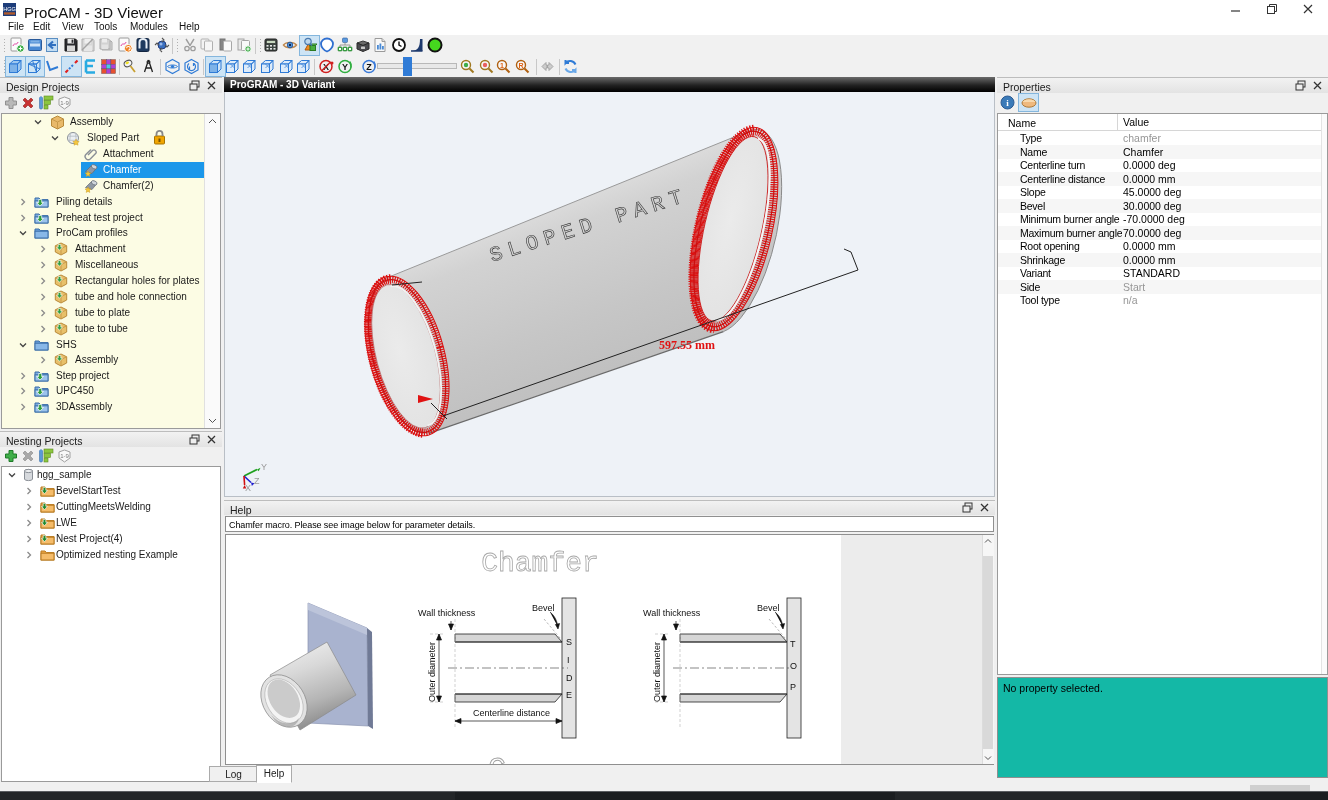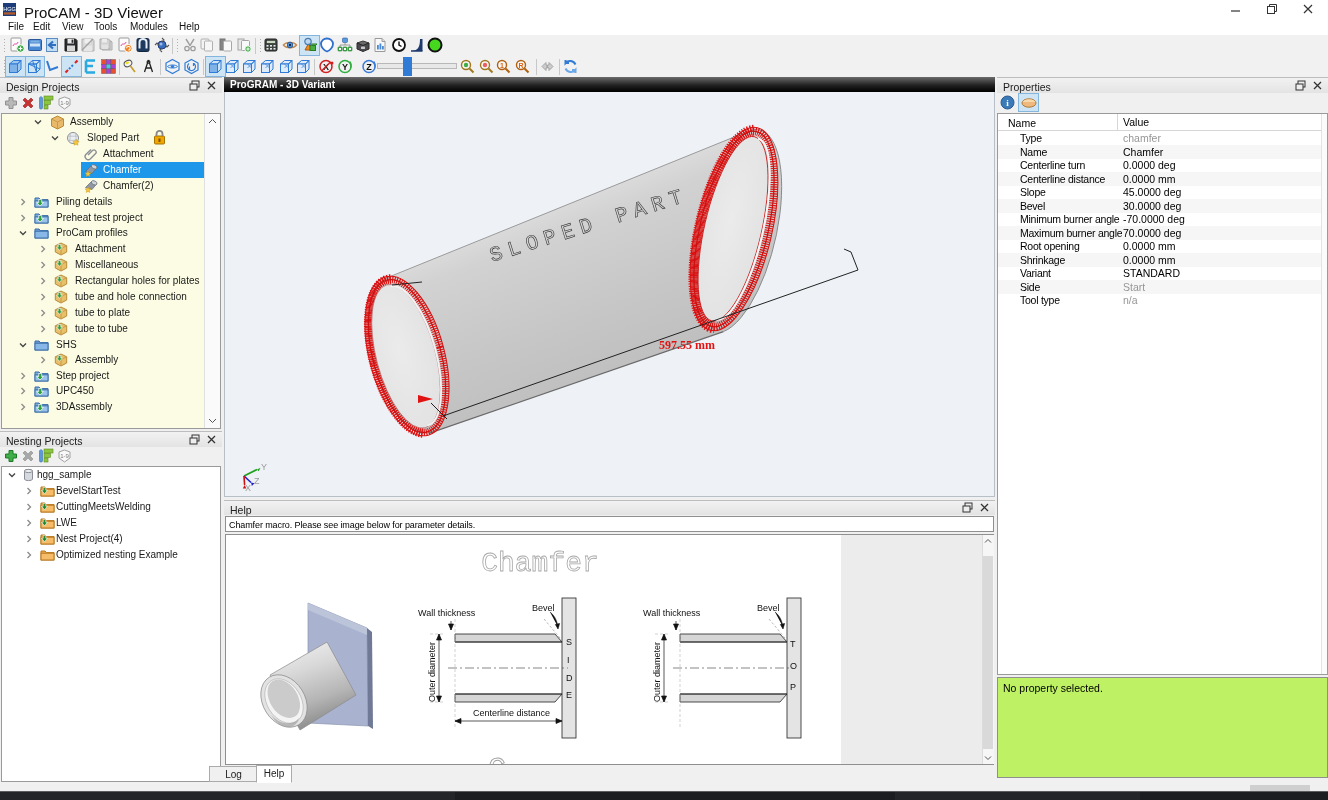--- a/index.html
+++ b/index.html
@@ -882,21 +882,21 @@
       <span class="n">Side</span>
       <span class="v gray">Start</span>
     </div>
 <div class="prow" style="top:293px">
       <span class="n">Tool type</span>
       <span class="v gray">n/a</span>
     </div>
 </div>
 <div class="abs" style="left:1321px;top:114px;width:6px;height:560px;background:#fbfbfb;border-left:1px solid #e4e4e4"></div>
 
-<div class="abs" style="left:997px;top:677px;width:331px;height:101px;background:#bef264;border:1px solid #8f8f8f;font-size:10.5px">
+<div class="abs" style="left:997px;top:677px;width:331px;height:101px;background:#14b8a6;border:1px solid #8f8f8f;font-size:10.5px">
     <span style="position:absolute;left:5px;top:4px">No property selected.</span>
   </div>
 
 <div class="abs" style="left:997px;top:779px;width:331px;height:13px;background:#f0f0f0"></div>
 <div class="abs" style="left:1250px;top:785px;width:60px;height:7px;background:#cfcfcf"></div>
 
 <div class="abs" style="left:0;top:792px;width:1328px;height:8px;background:#232528"></div>
 <div class="abs" style="left:455px;top:792px;width:440px;height:8px;background:#1b1d20"></div>
 <div class="abs" style="left:1140px;top:792px;width:188px;height:8px;background:#1b1d20"></div>
 <div class="abs" style="left:0;top:791px;width:1328px;height:1px;background:#5a5c60"></div>

